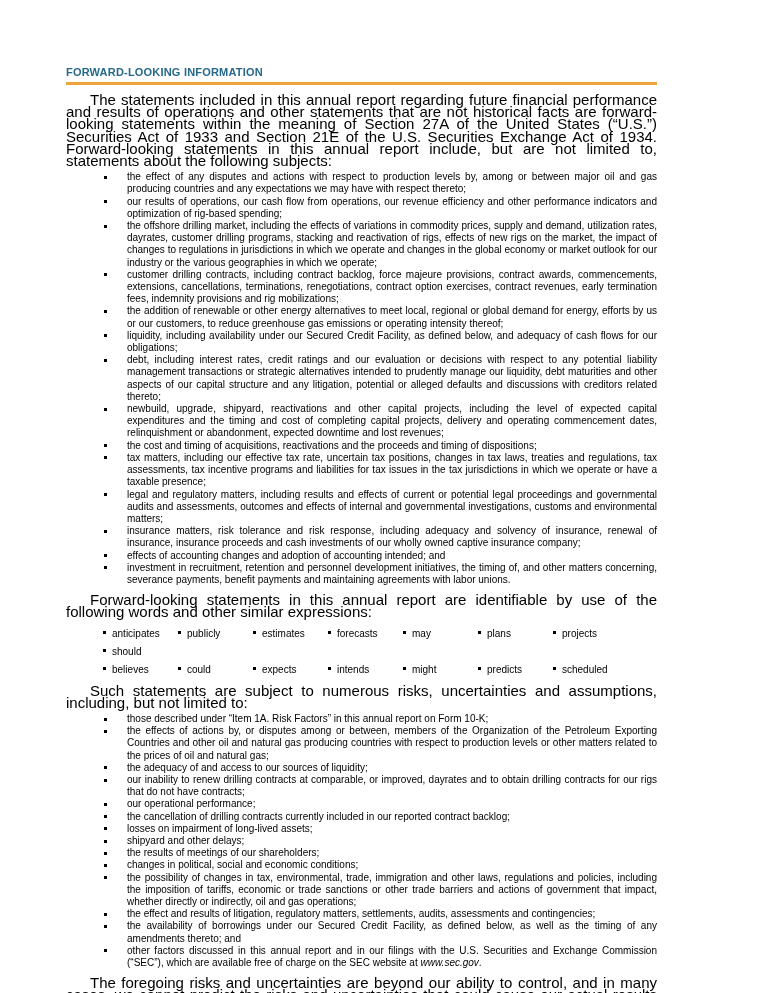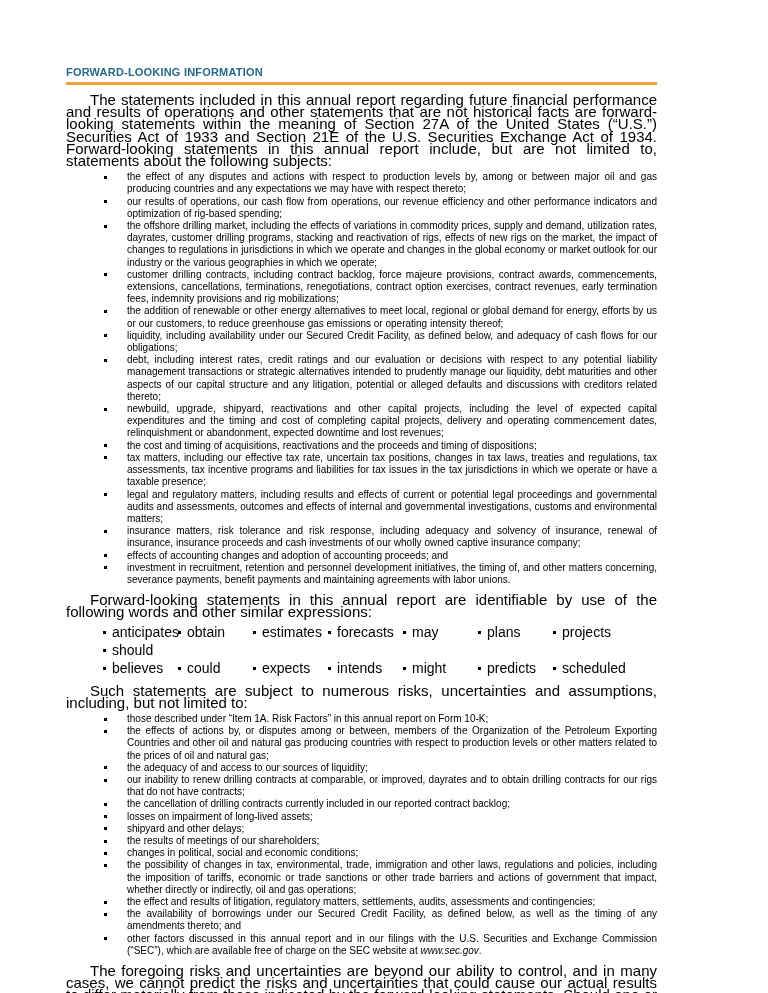--- a/index.html
+++ b/index.html
@@ -61,21 +61,21 @@
     margin: 1px 0 8px 37px;
   }
   ul.words-row {
     list-style: none;
     margin: 0;
     padding: 0;
   }
   ul.words-row li {
     display: inline-block;
     width: 75px;
-    font-size: 14px;
+    font-size: 10px;
     line-height: 12.6px;
     white-space: nowrap;
   }
   ul.words-row li::before {
     content: "";
     display: inline-block;
     width: 3px;
     height: 3px;
     background: #000;
     margin-right: 6px;
@@ -100,38 +100,39 @@
       <li>the offshore drilling market, including the effects of variations in commodity prices, supply and demand, utilization rates, dayrates, customer drilling programs, stacking and reactivation of rigs, effects of new rigs on the market, the impact of changes to regulations in jurisdictions in which we operate and changes in the global economy or market outlook for our industry or the various geographies in which we operate;</li>
       <li>customer drilling contracts, including contract backlog, force majeure provisions, contract awards, commencements, extensions, cancellations, terminations, renegotiations, contract option exercises, contract revenues, early termination fees, indemnity provisions and rig mobilizations;</li>
       <li>the addition of renewable or other energy alternatives to meet local, regional or global demand for energy, efforts by us or our customers, to reduce greenhouse gas emissions or operating intensity thereof;</li>
       <li>liquidity, including availability under our Secured Credit Facility, as defined below, and adequacy of cash flows for our obligations;</li>
       <li>debt, including interest rates, credit ratings and our evaluation or decisions with respect to any potential liability management transactions or strategic alternatives intended to prudently manage our liquidity, debt maturities and other aspects of our capital structure and any litigation, potential or alleged defaults and discussions with creditors related thereto;</li>
       <li>newbuild, upgrade, shipyard, reactivations and other capital projects, including the level of expected capital expenditures and the timing and cost of completing capital projects, delivery and operating commencement dates, relinquishment or abandonment, expected downtime and lost revenues;</li>
       <li>the cost and timing of acquisitions, reactivations and the proceeds and timing of dispositions;</li>
       <li>tax matters, including our effective tax rate, uncertain tax positions, changes in tax laws, treaties and regulations, tax assessments, tax incentive programs and liabilities for tax issues in the tax jurisdictions in which we operate or have a taxable presence;</li>
       <li>legal and regulatory matters, including results and effects of current or potential legal proceedings and governmental audits and assessments, outcomes and effects of internal and governmental investigations, customs and environmental matters;</li>
       <li>insurance matters, risk tolerance and risk response, including adequacy and solvency of insurance, renewal of insurance, insurance proceeds and cash investments of our wholly owned captive insurance company;</li>
-      <li>effects of accounting changes and adoption of accounting proceeds; and</li>
+      <li>effects of accounting changes and adoption of accounting intended; and</li>
       <li>investment in recruitment, retention and personnel development initiatives, the timing of, and other matters concerning, severance payments, benefit payments and maintaining agreements with labor unions.</li>
     </ul>
 
   <p class="body-para tight">Forward-looking statements in this annual report are identifiable by use of the following words and other similar expressions:</p>
 
   <div class="words-block">
-    <ul class="words-row"><li>anticipates</li><li>obtain</li><li>estimates</li><li>forecasts</li><li>may</li><li>plans</li><li>projects</li><li>should</li></ul>
+    <ul class="words-row"><li>anticipates</li><li>publicly</li><li>estimates</li><li>forecasts</li><li>may</li><li>plans</li><li>projects</li><li>should</li></ul>
     <ul class="words-row"><li>believes</li><li>could</li><li>expects</li><li>intends</li><li>might</li><li>predicts</li><li>scheduled</li></ul>
   </div>
 
   <p class="body-para tight">Such statements are subject to numerous risks, uncertainties and assumptions, including, but not limited to:</p>
 
   <ul class="bullets">
       <li>those described under “Item 1A. Risk Factors” in this annual report on Form 10-K;</li>
       <li>the effects of actions by, or disputes among or between, members of the Organization of the Petroleum Exporting Countries and other oil and natural gas producing countries with respect to production levels or other matters related to the prices of oil and natural gas;</li>
       <li>the adequacy of and access to our sources of liquidity;</li>
       <li>our inability to renew drilling contracts at comparable, or improved, dayrates and to obtain drilling contracts for our rigs that do not have contracts;</li>
+      <li>our operational performance;</li>
       <li>the cancellation of drilling contracts currently included in our reported contract backlog;</li>
       <li>losses on impairment of long-lived assets;</li>
       <li>shipyard and other delays;</li>
       <li>the results of meetings of our shareholders;</li>
       <li>changes in political, social and economic conditions;</li>
       <li>the possibility of changes in tax, environmental, trade, immigration and other laws, regulations and policies, including the imposition of tariffs, economic or trade sanctions or other trade barriers and actions of government that impact, whether directly or indirectly, oil and gas operations;</li>
       <li>the effect and results of litigation, regulatory matters, settlements, audits, assessments and contingencies;</li>
       <li>the availability of borrowings under our Secured Credit Facility, as defined below, as well as the timing of any amendments thereto; and</li>
       <li>other factors discussed in this annual report and in our filings with the U.S. Securities and Exchange Commission (“SEC”), which are available free of charge on the SEC website at <em>www.sec.gov</em>.</li>
     </ul>

